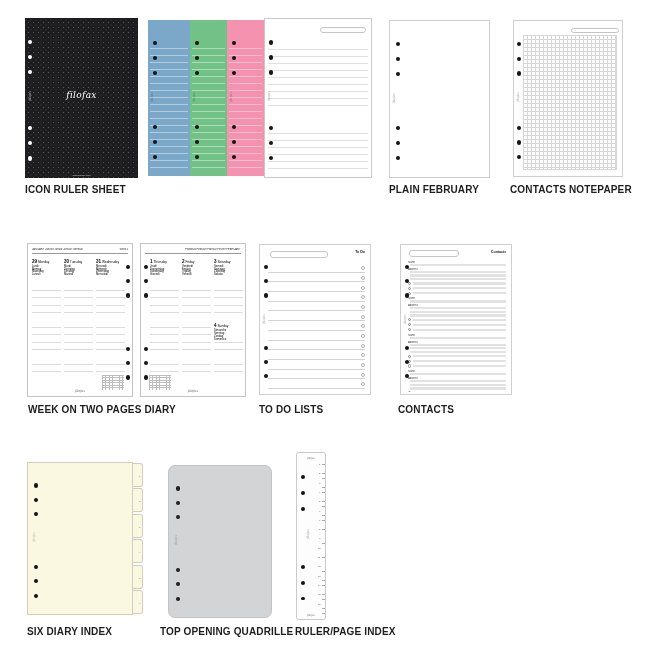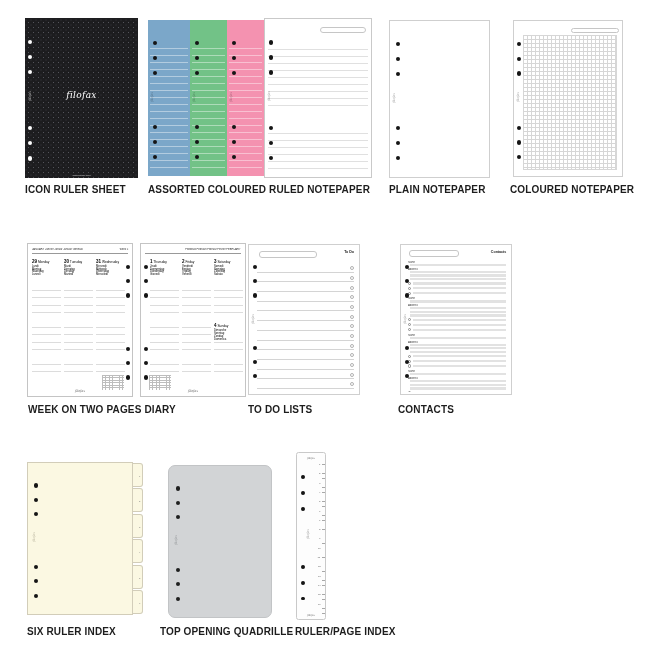--- a/index.html
+++ b/index.html
@@ -65,21 +65,21 @@
   .d-langs span{display:block;font-size:5.5px}
   .col-lines{position:absolute;left:0;right:0;top:19px;bottom:0;border-top:0.7px solid #8a8a8a;
     background:repeating-linear-gradient(to bottom,transparent 0 6.6px,#dcdcdc 6.6px 7.4px)}
   .mini-cal{position:absolute;bottom:6px;width:22px;height:15px;opacity:.65;
     background:repeating-linear-gradient(to bottom,#9a9a9a 0 0.7px,transparent 0.7px 2.5px),repeating-linear-gradient(90deg,#9a9a9a 0 0.7px,transparent 0.7px 3.4px)}
   #dpl .mini-cal{left:74px}#dpr .mini-cal{left:8px}
   .page-foot{position:absolute;bottom:1px;left:0;right:0;text-align:center;font-family:"DejaVu Serif",serif;font-style:italic;font-size:7px;color:#444;transform:scale(.45)}
   #t5 .cap{top:161px;left:1px}
 
   
-  #t6{left:248px;top:244px;width:112px;height:180px}
+  #t6{left:259px;top:244px;width:112px;height:180px}
   .sheet-todo,.sheet-contacts{position:absolute;left:0;top:0;width:112px;height:151px;background:#fff;border:0.7px solid #cfcfcf;overflow:hidden}
   .sheet-todo .slot{left:10px;top:6px;width:58px;height:7px}
   .corner-title{position:absolute;top:5px;right:5px;font-size:8px;font-weight:bold;color:#222;transform:scale(.45);transform-origin:100% 0;white-space:nowrap}
   #todo-lines{position:absolute;left:8px;right:5px;top:18px;bottom:4px}
   .todo-line{position:relative;height:9.7px;border-bottom:0.8px solid #d4d4d4}
   .todo-circle{position:absolute;right:0;bottom:1.5px;width:4px;height:4px;border:0.7px solid #b2b2b2;border-radius:50%}
   #t6 .cap{top:160px;left:0}
 
   
   #t7{left:400px;top:244px;width:112px;height:180px}
@@ -174,49 +174,48 @@
     <div class="strip s-pink" style="--hx: 5px; background-color: rgb(244, 146, 176);">
       <div class="lines"></div>
       <div class="vlogo">filofax</div>
     <span class="hole h1"></span>
         <span class="hole h2"></span>
         <span class="hole h3"></span>
         <span class="hole h4"></span>
         <span class="hole h5"></span>
         <span class="hole h6"></span>
       </div>
-    <figcaption class="cap">ASSORTED COLOURED RULED NOTEPAPER</figcaption>
   </figure>
 
   <figure class="tile" id="t3">
     <div class="sheet-plain" style="--hx:6px">
       <div class="vlogo">filofax</div>
     <span class="hole h1"></span>
         <span class="hole h2"></span>
         <span class="hole h3"></span>
         <span class="hole h4"></span>
         <span class="hole h5"></span>
         <span class="hole h6"></span>
       </div>
-    <figcaption class="cap">PLAIN NOTEPAPER</figcaption>
+    <figcaption class="cap">PLAIN FEBRUARY</figcaption>
   </figure>
 
   <figure class="tile" id="t4">
     <div class="sheet-quad" style="--hx:3px">
       <div class="slot"></div>
       <div class="quad-grid"></div>
       <div class="vlogo">filofax</div>
     <span class="hole h1"></span>
         <span class="hole h2"></span>
         <span class="hole h3"></span>
         <span class="hole h4"></span>
         <span class="hole h5"></span>
         <span class="hole h6"></span>
       </div>
-    <figcaption class="cap">COLOURED NOTEPAPER</figcaption>
+    <figcaption class="cap">CONTACTS NOTEPAPER</figcaption>
   </figure>
 
   <figure class="tile" id="t5">
     <div class="dpage" id="dpl" style="--hx:98px">
       <div class="page-head">
         <span class="ph-text">JANUARY Janvier Januar Januari Gennaio</span>
         <span class="ph-text r">week 5</span>
       </div>
       <div class="mini-cal"></div>
       <div class="page-foot">filofax</div>
@@ -469,21 +468,21 @@
         <div class="itab" style="top: 76.2px; background-color: rgb(251, 248, 226);">
           <span class="itab-num">4</span>
         </div>
         <div class="itab" style="top: 101.6px; background-color: rgb(251, 248, 226);">
           <span class="itab-num">5</span>
         </div>
         <div class="itab" style="top: 127px; background-color: rgb(251, 248, 226);">
           <span class="itab-num">6</span>
         </div>
       </div>
-    <figcaption class="cap">SIX RULER INDEX</figcaption>
+    <figcaption class="cap">SIX DIARY INDEX</figcaption>
   </figure>
 
   <figure class="tile" id="t9">
     <div class="sheet-env" style="--hx: 7px; --hc: #1f1f1f; background-color: rgb(210, 212, 214);">
       <div class="vlogo">filofax</div>
     <span class="hole h1"></span>
         <span class="hole h2"></span>
         <span class="hole h3"></span>
         <span class="hole h4"></span>
         <span class="hole h5"></span>

